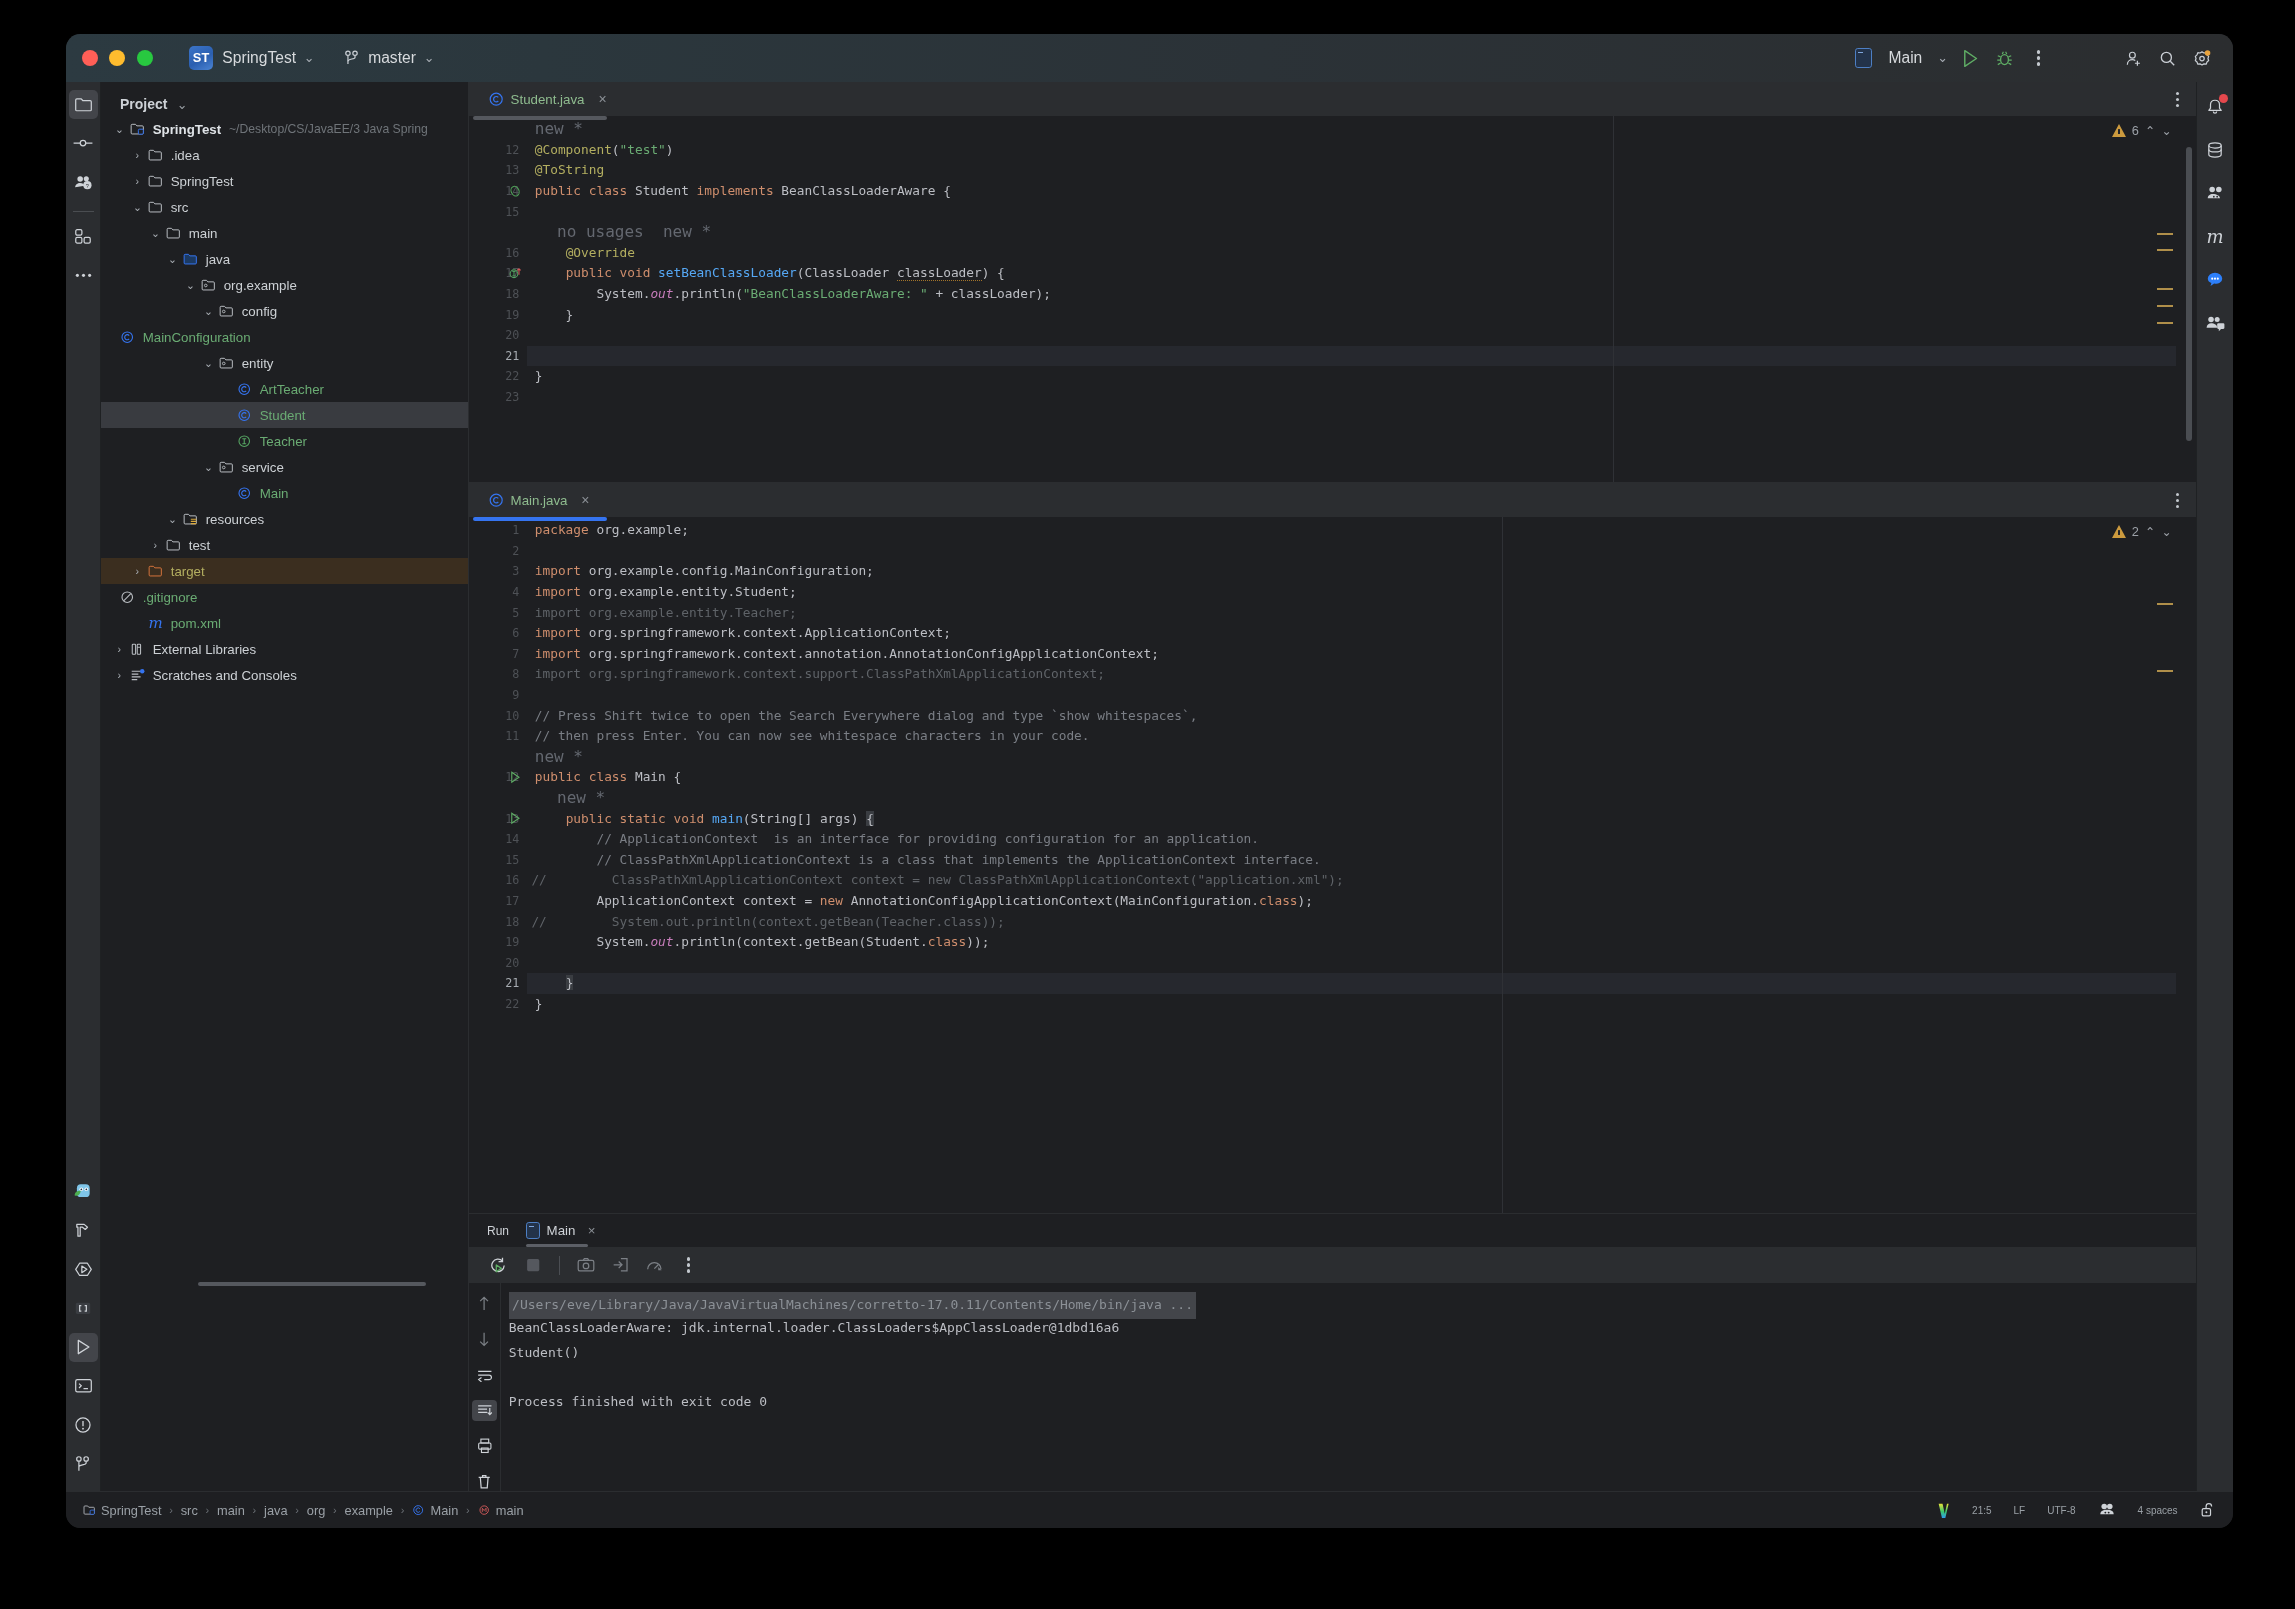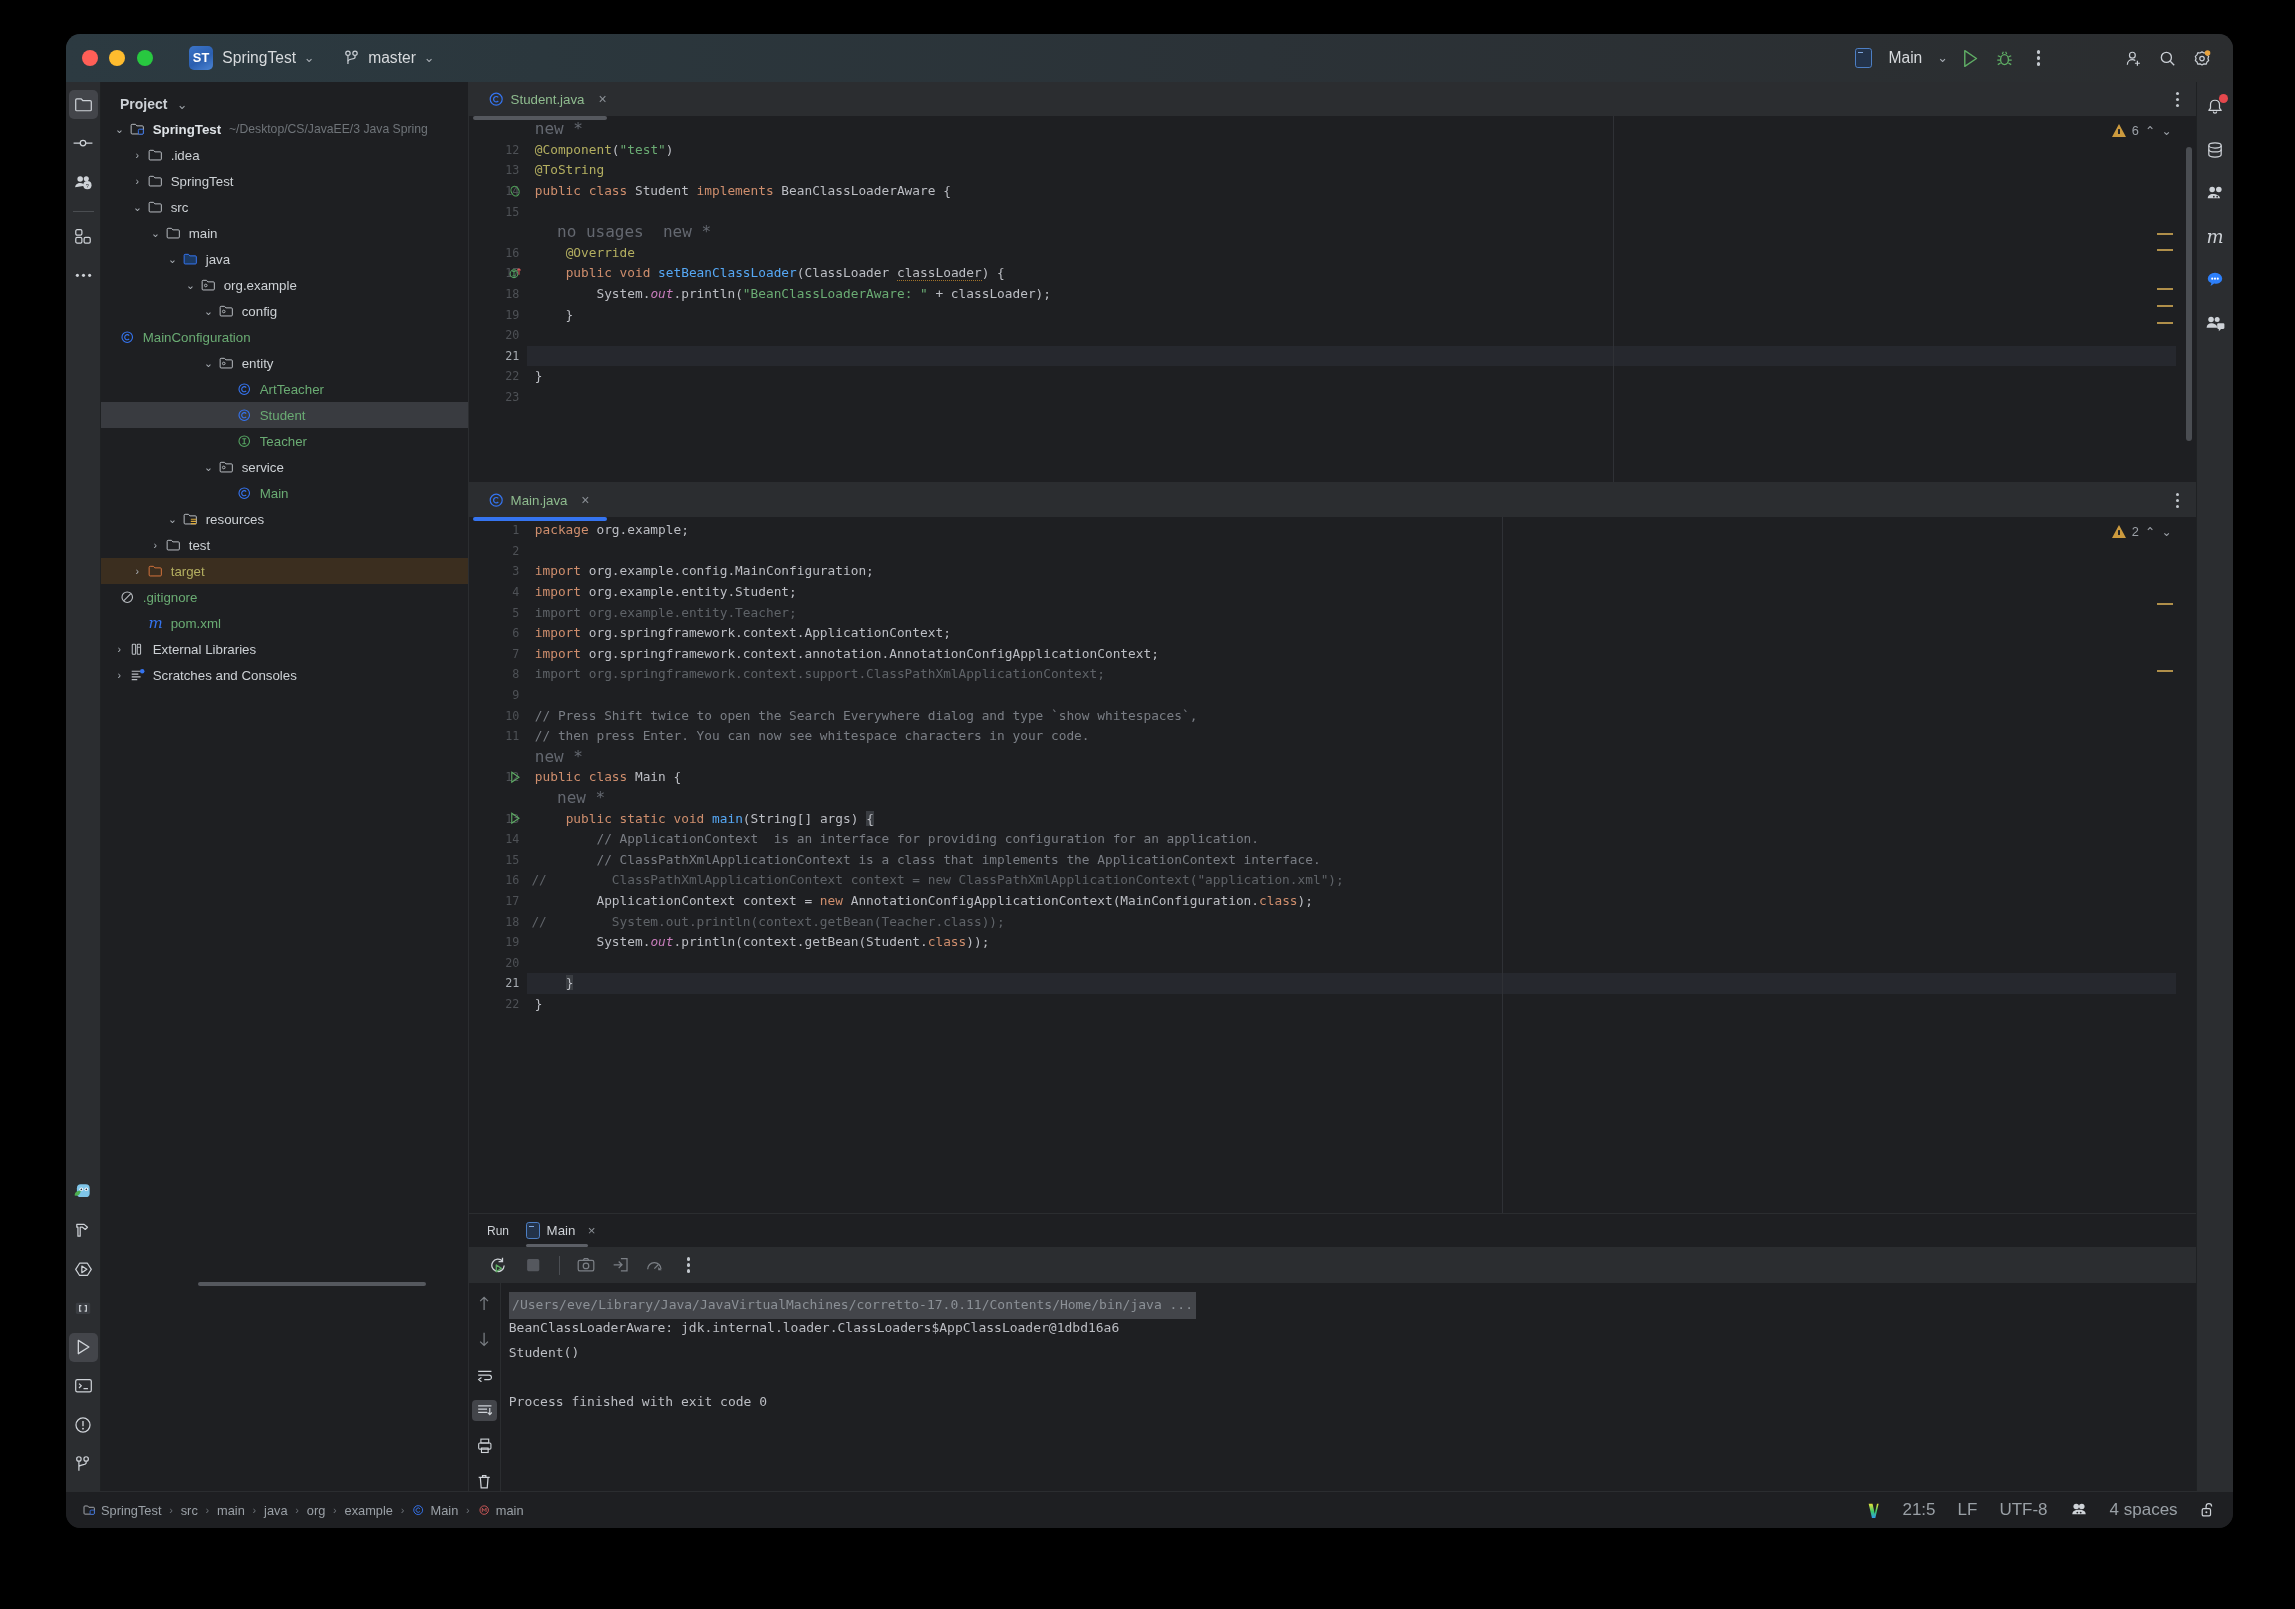--- a/index.html
+++ b/index.html
@@ -240,21 +240,21 @@
   .statusbar {
     position: absolute; left: 0; right: 0; bottom: 0; height: 36px;
     background: #1e1f22; display: flex; align-items: center;
     border-top: 0.6px solid #2b2d30;
   }
   .crumbs { display: flex; align-items: center; gap: 0; margin-left: 16.7px; }
   .crumb { color: #9aa0a6; font-size: 12.8px; }
   .crumb-sep { color: #6b7076; font-size: 11px; margin: 0 7.8px; }
   .status-right {
     margin-left: auto; display: flex; align-items: center; gap: 22px; margin-right: 19px;
-    color: #9aa0a6; font-size: 17px;
+    color: #9aa0a6; font-size: 10px;
   }
 
   
   .rrail {
     width: 36px; background: #2b2d30; display: flex; flex-direction: column;
     align-items: center; padding-top: 10px; border-left: 0.6px solid #1f2123;
   }
   .rrail-btn { width:30px;height:30px;display:flex;align-items:center;justify-content:center;margin-bottom:13.3px;position:relative;}
   .badge-dot { position:absolute; top:2.2px; right:2.2px; width:9px;height:9px;border-radius:50%;background:#e5484d;}
   .cicon { width: 14.4px; height: 14.4px; }

